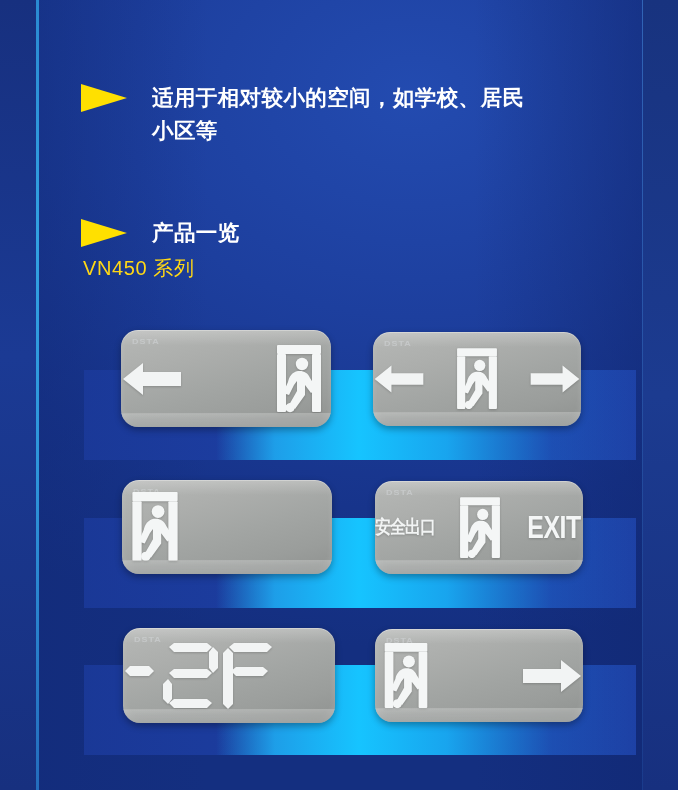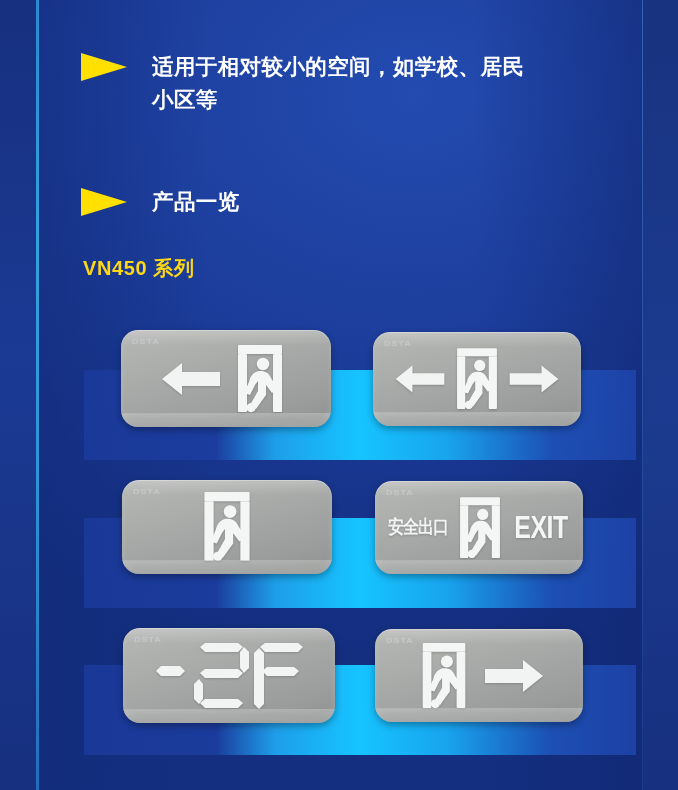--- a/index.html
+++ b/index.html
@@ -32,34 +32,34 @@
   .bg-right-margin{
     position:absolute;left:643px;top:0;width:35px;height:790px;
     background:linear-gradient(180deg,#18337f 0%,#1c3b90 50%,#17307f 100%);
   }
   .bg-right-line{
     position:absolute;left:642px;top:0;width:2px;height:790px;
     background:linear-gradient(180deg,rgba(70,140,220,.55),rgba(50,110,200,.25));
   }
 
   
-  .bullet-row{position:absolute;display:flex;align-items:flex-start;}
+  .bullet-row{position:absolute;display:flex;align-items:flex-start;margin-top:31px;}
   .tri{
     width:0;height:0;flex:0 0 auto;
     border-top:14px solid transparent;
     border-bottom:14px solid transparent;
     border-left:46px solid #ffe000;
     margin-top:2px;
   }
   .bullet-text{
     color:#ffffff;font-size:21.5px;font-weight:bold;line-height:33px;
     letter-spacing:.4px;margin-left:25px;white-space:pre-wrap;
   }
   .series-label{
-    position:absolute;color:#ffd815;font-size:20px;font-weight:bold;
+    position:absolute;color:#ffd815;font-size:20px;font-weight:normal;
     letter-spacing:.6px;
   }
 
   
   .band{
     position:absolute;left:84px;width:552px;height:90px;
   }
   .band .band-dark{
     position:absolute;left:0;top:0;width:100%;height:100%;
     background:linear-gradient(90deg,#1b3a9b 0%,#1d3fa4 35%,#1f45ad 100%);
@@ -90,21 +90,21 @@
     position:absolute;left:0;right:0;bottom:0;height:13px;
     background:linear-gradient(180deg,rgba(255,255,255,.22),rgba(160,163,161,.55));
     border-top:1px solid rgba(255,255,255,.18);
   }
   .sign .wm{
     position:absolute;left:11px;top:7px;font-size:9px;font-weight:bold;
     color:rgba(235,240,245,.30);letter-spacing:1px;
     transform:scaleY(.8);
   }
   .glyphs{
-    position:relative;display:flex;align-items:center;justify-content:center;
+    position:relative;display:flex;align-items:center;justify-content:space-between;
     width:100%;height:100%;gap:8px;
     filter:drop-shadow(0 1px 1px rgba(0,0,0,.18));
   }
   .arrow{display:block;}
   .arrow path{fill:#f2f4f4;}
   .runner svg{display:block;}
   .runner path,.runner rect,.runner circle,.runner polygon{fill:#f4f6f6;}
   .cn-exit{
     color:#f2f4f4;font-size:16px;font-weight:bold;letter-spacing:-1px;
     transform:scaleY(1.15);white-space:nowrap;

